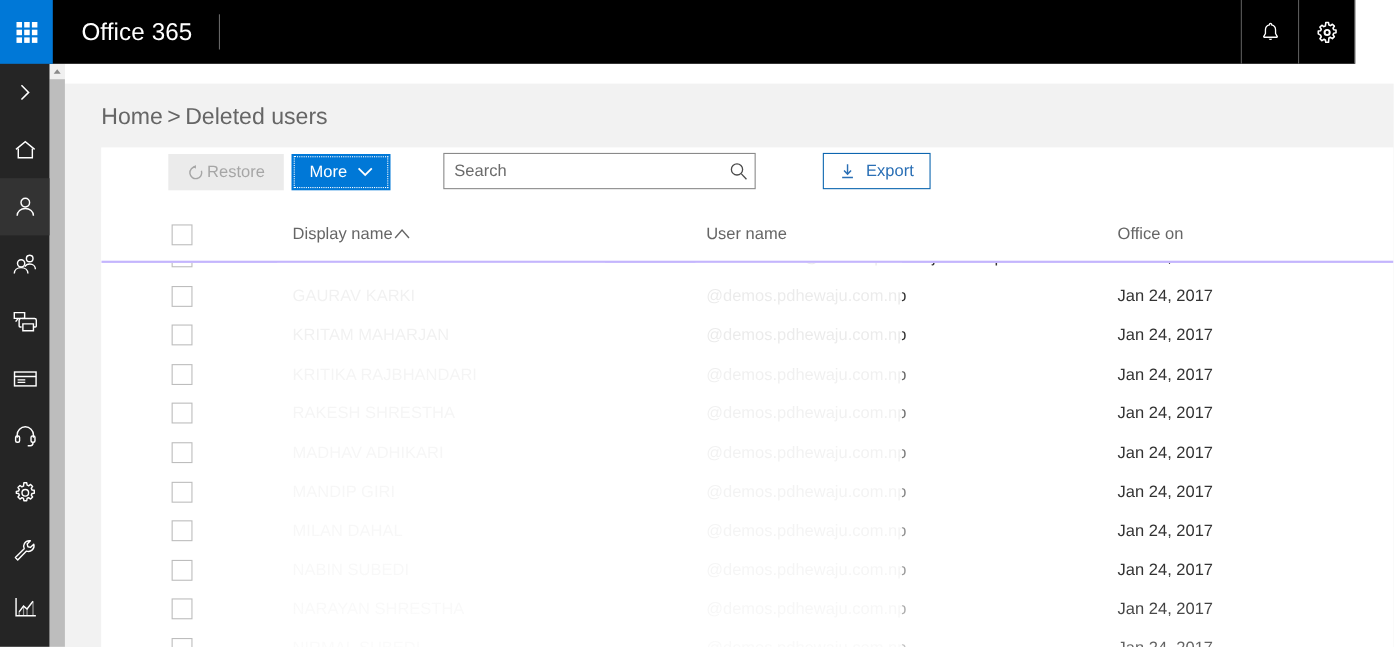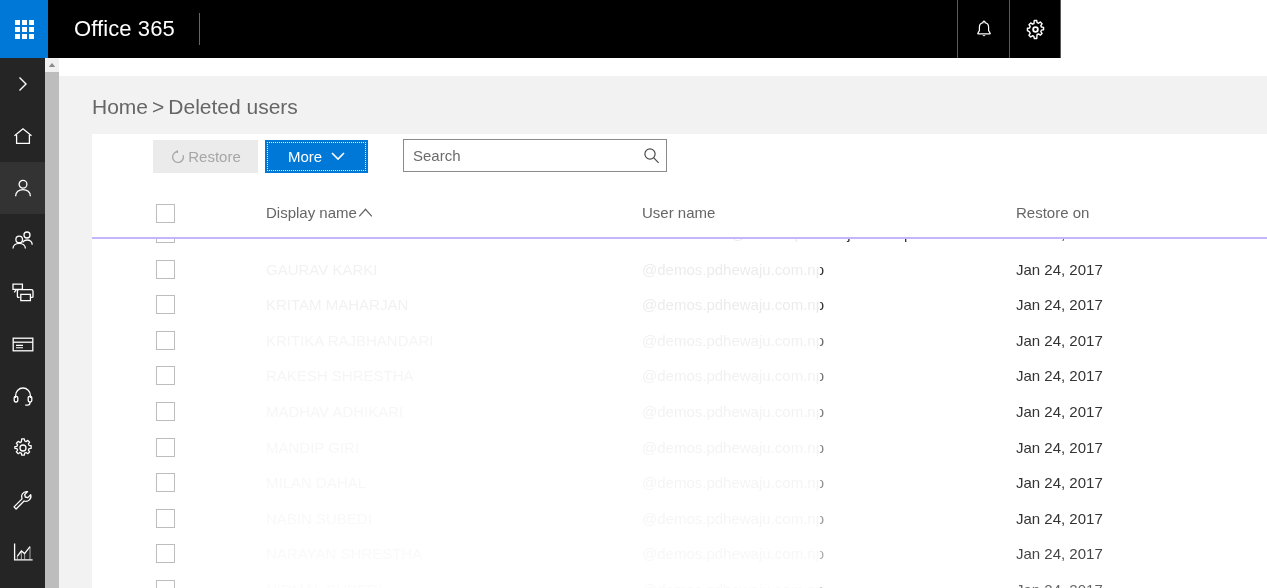--- a/index.html
+++ b/index.html
@@ -7,21 +7,21 @@
     width: 1267px; height: 588px;
     overflow: hidden;
     background: #ffffff;
     font-family: "Liberation Sans", sans-serif;
     -webkit-font-smoothing: antialiased;
   }
 
   
   .suite-header {
     position: absolute; top: 0; left: 0;
-    width: 1061px; height: 58px;
+    width: 1232px; height: 58px;
     background: #000000;
     display: flex; align-items: stretch;
     z-index: 30;
   }
   .waffle {
     width: 48px; height: 58px;
     background: #0078d7;
     display: flex; align-items: center; justify-content: center;
     cursor: pointer;
   }
@@ -139,39 +139,39 @@
     border: none;
     display: flex; align-items: center; justify-content: center;
     gap: 2px;
     color: #a6a6a6;
     font-size: 15px;
     font-family: "Liberation Sans", sans-serif;
     cursor: default;
   }
   .btn-more {
     position: absolute; top: 6px; left: 173px;
-    width: 103px; height: 33px;
+    width: 90px; height: 33px;
     background: #0078d7;
     border: none;
     display: flex; align-items: center; justify-content: center;
     gap: 9px;
     color: #ffffff;
     font-size: 15px;
     font-family: "Liberation Sans", sans-serif;
     cursor: pointer;
   }
   .btn-more::after {
     content: "";
     position: absolute; top: 2px; left: 2px; right: 2px; bottom: 2px;
     border: 1px dotted #ffffff;
     pointer-events: none;
   }
   .search-wrap {
     position: absolute; top: 5px; left: 311px;
-    width: 264px; height: 33px;
+    width: 284px; height: 33px;
     background: #ffffff;
     border: 1px solid #8a8a8a;
     display: flex; align-items: center;
   }
   .search-input {
     flex: 1; height: 31px;
     border: none; outline: none;
     padding: 0 8px 0 9px;
     font-size: 15px;
     font-family: "Liberation Sans", sans-serif;
@@ -436,36 +436,44 @@
       <div class="search-wrap">
         <input class="search-input" type="text" placeholder="Search" style="">
         <span class="search-icon-btn">
           <svg width="17" height="17" viewBox="0 0 17 17">
             <circle cx="7" cy="7" r="5.1" fill="none" stroke="#4a4a4a" stroke-width="1.2"></circle>
             <path d="M10.8 10.8L15.6 15.9" stroke="#4a4a4a" stroke-width="1.2"></path>
           </svg>
         </span>
       </div>
 
+      <button class="btn-export">
+        <svg width="15" height="16" viewBox="0 0 15 16">
+          <path d="M7.5 1.4v8.4" stroke="#2a6fb5" stroke-width="1.3"></path>
+          <path d="M4.3 7.1l3.2 3.2 3.2-3.2" fill="none" stroke="#2a6fb5" stroke-width="1.3"></path>
+          <path d="M2.6 13.4h9.8" stroke="#2a6fb5" stroke-width="1.3"></path>
+        </svg>
+        <span>Export</span>
+      </button>
     </div>
 
     <div class="table">
 
       <div class="thead">
         <span class="col-check">
           <span class="checkbox"></span>
         </span>
         <span class="col-name th-text">
           <span>Display name</span>
           <svg width="15" height="11" viewBox="0 0 15 11">
             <path d="M1.2 9.4L7.5 2.2l6.3 7.2" fill="none" stroke="#666666" stroke-width="1.3"></path>
           </svg>
         </span>
         <span class="col-user th-text">User name</span>
-        <span class="col-date th-text">Restore on</span>
+        <span class="col-date th-text">Office on</span>
       </div>
 
       <div class="tbody">
         <div class="row-scroller" id="row-scroller">
             <div class="row">
               <span class="cell cell-check">
                 <span class="checkbox"></span>
               </span>
               <span class="cell cell-name">DILIP KHADKA</span>
               <span class="cell cell-user">105BCT2070@demos.pdhewaju.com.np</span>

